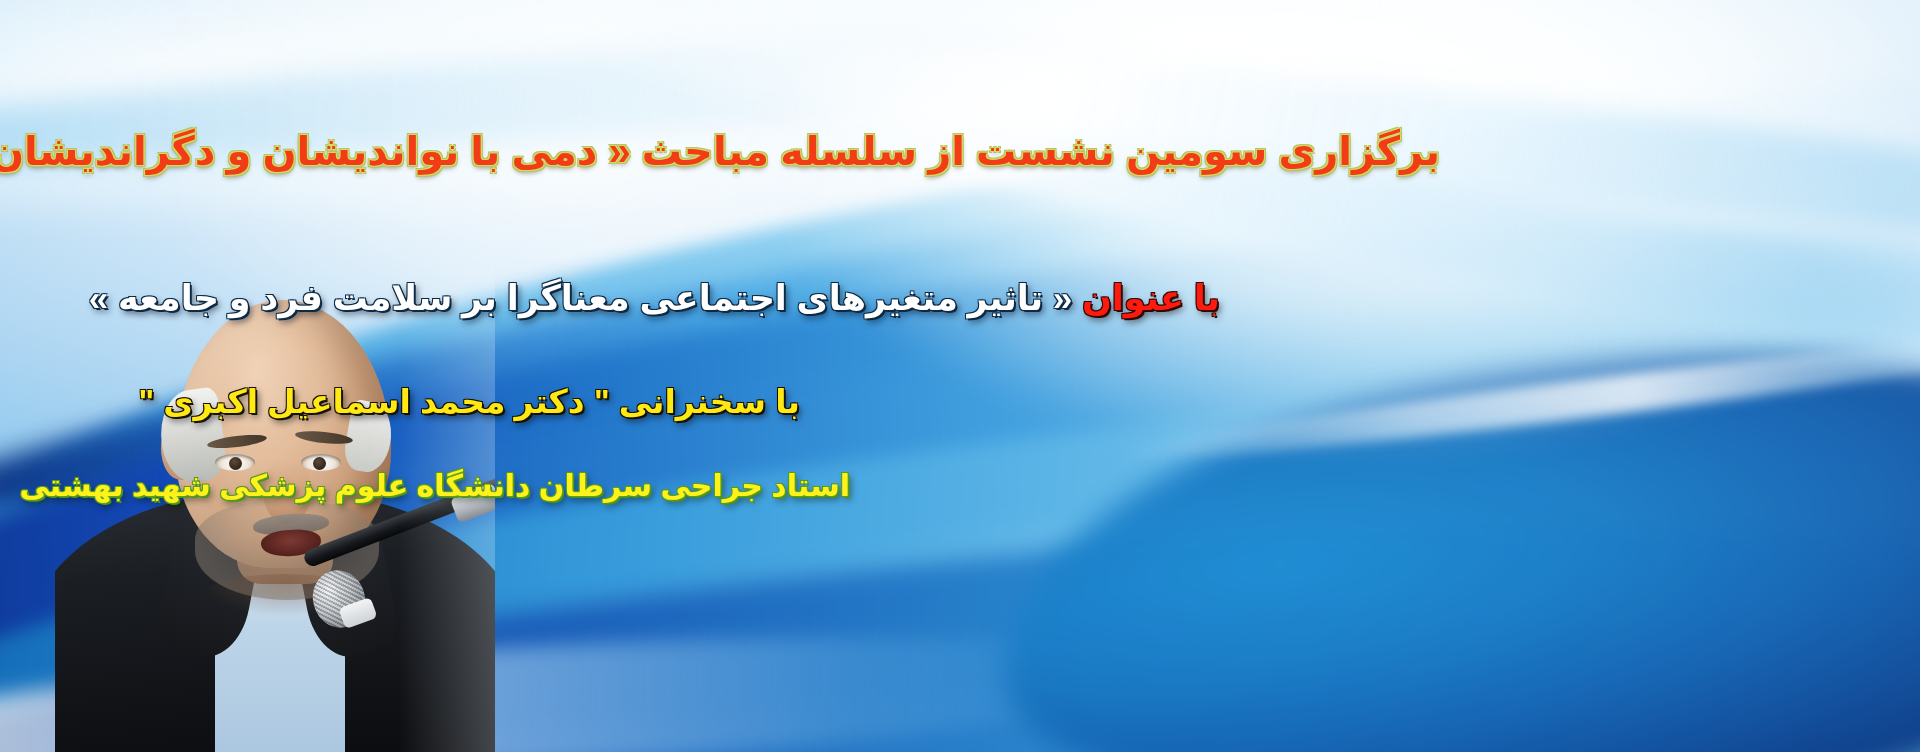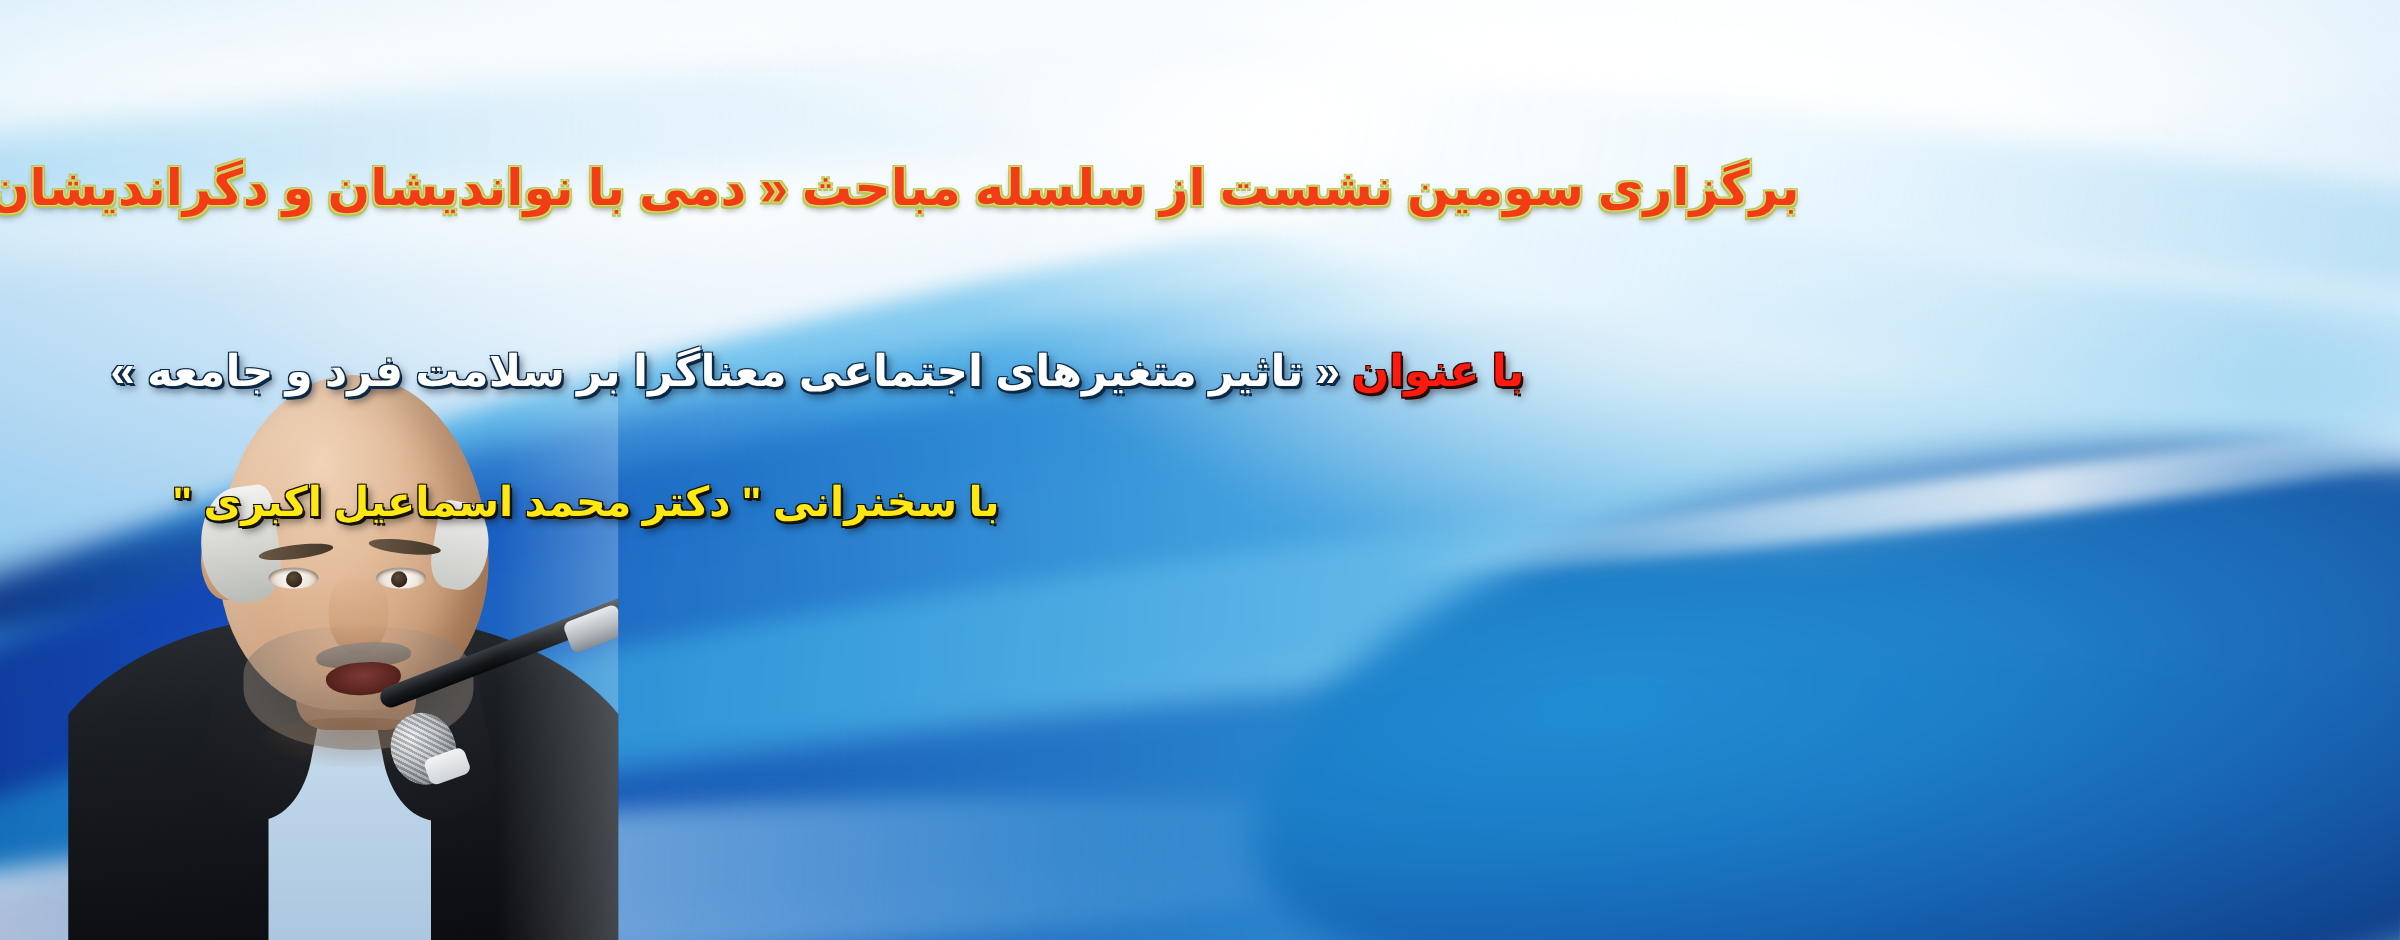--- a/index.html
+++ b/index.html
@@ -407,14 +407,15 @@
   </div>
 
   <div class="line line-title">برگزاری سومین نشست از سلسله مباحث « دمی با نواندیشان و دگراندیشان نظام سلامت »</div>
 
   <div class="line line-subject">
     <span class="hl">با عنوان</span><span> « تاثیر متغیرهای اجتماعی معناگرا بر سلامت فرد و جامعه »</span>
   </div>
 
   <div class="line line-speaker">با سخنرانی " دکتر محمد اسماعیل اکبری "</div>
 
+  <div class="line line-affil">استاد جراحی سرطان دانشگاه علوم پزشکی شهید بهشتی</div>
 
 </div>
 
 </body></html>

